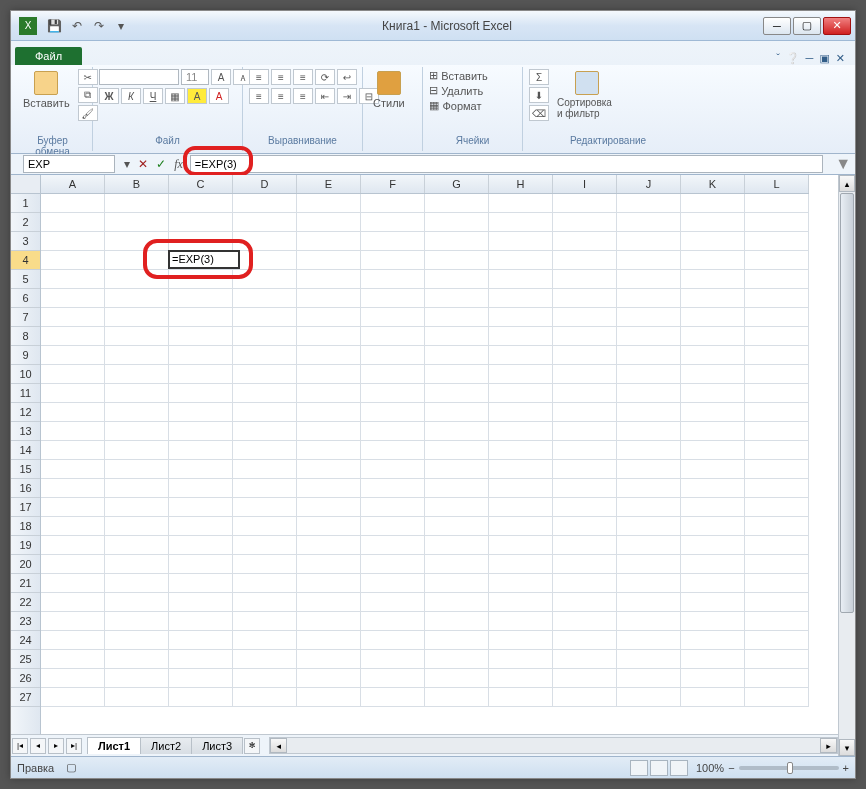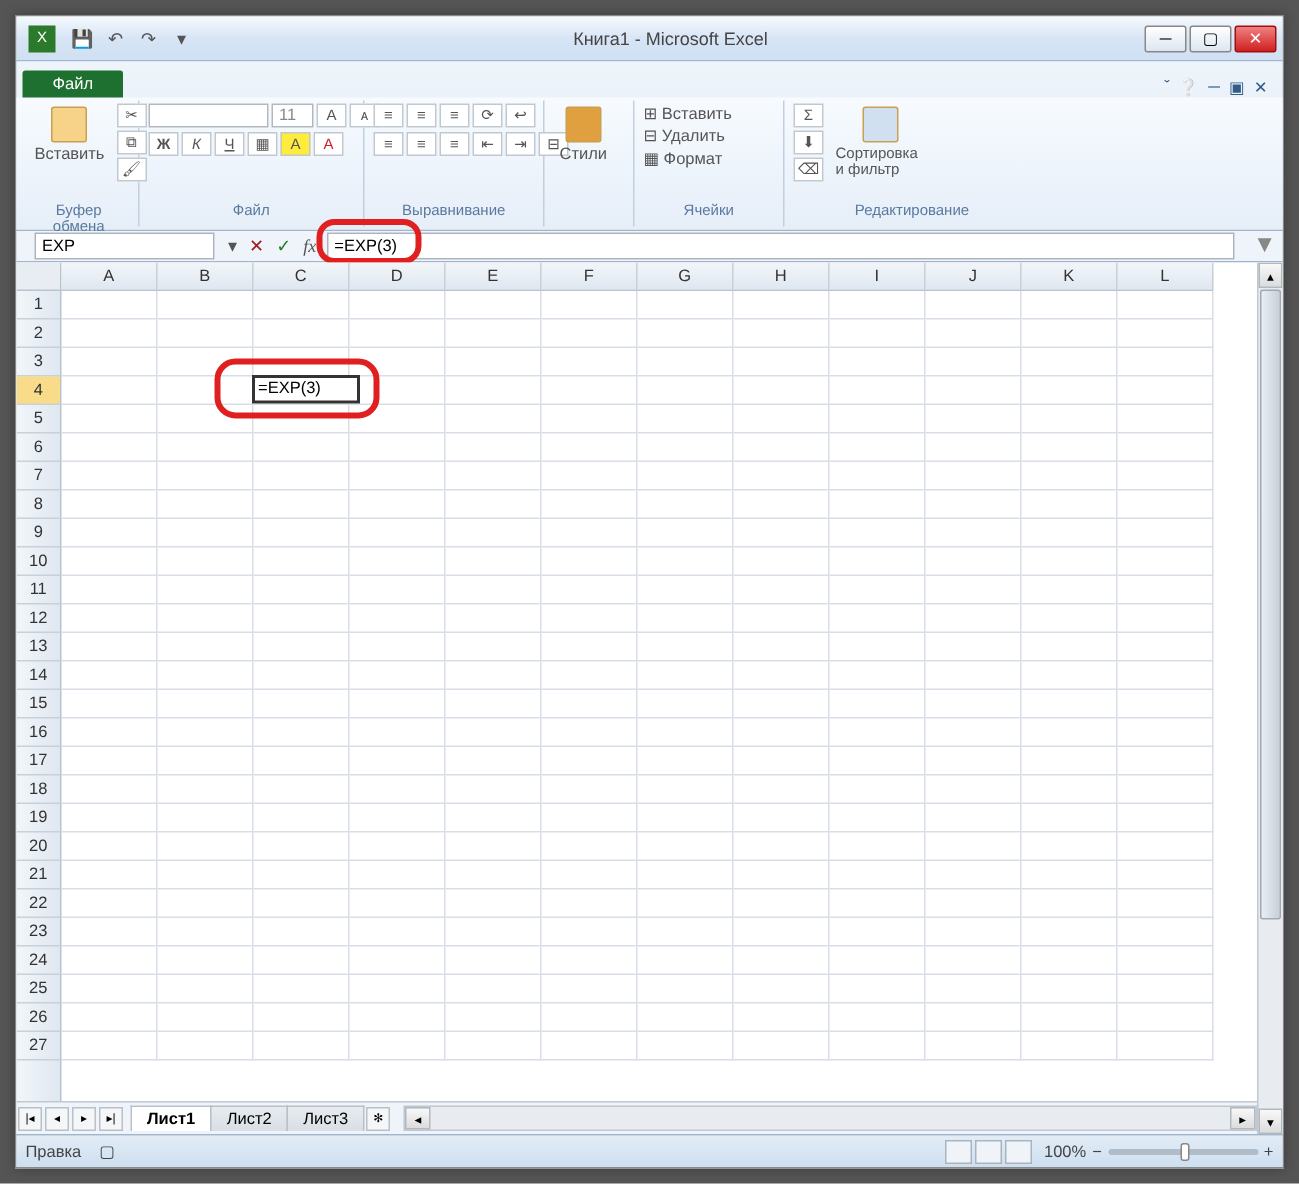--- a/index.html
+++ b/index.html
@@ -24,21 +24,21 @@
   .rgroup { border-right:1px solid #c0d0e0; padding:2px 6px; display:flex; flex-direction:column; justify-content:space-between; min-width:60px;}
   .rgroup .gbody { display:flex; align-items:flex-start; gap:4px; flex:1; font-size:11px; color:#555;}
   .rgroup .glabel { font-size:10px; color:#5a7aa0; text-align:center; height:14px;}
   .big-btn { display:flex; flex-direction:column; align-items:center; gap:2px; cursor:pointer; padding:2px 4px;}
   .big-btn .ic { width:24px; height:24px; background:#f7d38a; border:1px solid #c8a050; border-radius:2px;}
   .small-col { display:flex; flex-direction:column; gap:2px;}
   .small-btn { width:20px; height:16px; border:1px solid #c0c8d0; background:#fff; font-size:10px; display:flex; align-items:center; justify-content:center; cursor:pointer;}
   .combo { display:flex; gap:2px;}
   .combo .box { border:1px solid #b0b8c0; background:#fff; font-size:11px; padding:1px 4px; color:#888;}
   .formula-bar { display:flex; align-items:center; border-bottom:1px solid #a0b5cc; background:#eef4fa; height:21px;}
-  .name-box { width:120px; height:18px; border:1px solid #abb4bd; background:#fff; font-size:11px; padding:2px 4px; margin:1px 2px 1px 12px;}
+  .name-box { width:92px; height:18px; border:1px solid #abb4bd; background:#fff; font-size:11px; padding:2px 4px; margin:1px 2px 1px 12px;}
   .fb-buttons { display:flex; gap:2px; padding:0 4px; font-size:12px; color:#555;}
   .fb-buttons span { cursor:pointer; padding:0 3px;}
   .fx { font-style:italic; font-family:serif;}
   .formula-input { flex:1; height:18px; border:1px solid #abb4bd; background:#fff; font-size:11px; padding:2px 4px; margin:1px 8px 1px 0; position:relative;}
   .hl-formula { position:absolute; border:4px solid #e02020; border-radius:12px; pointer-events:none;}
   .grid-area { flex:1; display:flex; overflow:hidden; position:relative; background:#fff;}
   .corner { width:30px; height:19px; background:#e8edf3; border-right:1px solid #b8c4d0; border-bottom:1px solid #b8c4d0;}
   .col-headers { display:flex; height:19px; background:linear-gradient(#f2f6fa,#dfe7f0); border-bottom:1px solid #b8c4d0;}
   .ch { width:64px; border-right:1px solid #c8d0d8; text-align:center; font-size:11px; color:#333; line-height:18px;}
   .row-headers { width:30px; background:linear-gradient(to right,#f2f6fa,#dfe7f0); border-right:1px solid #b8c4d0;}

